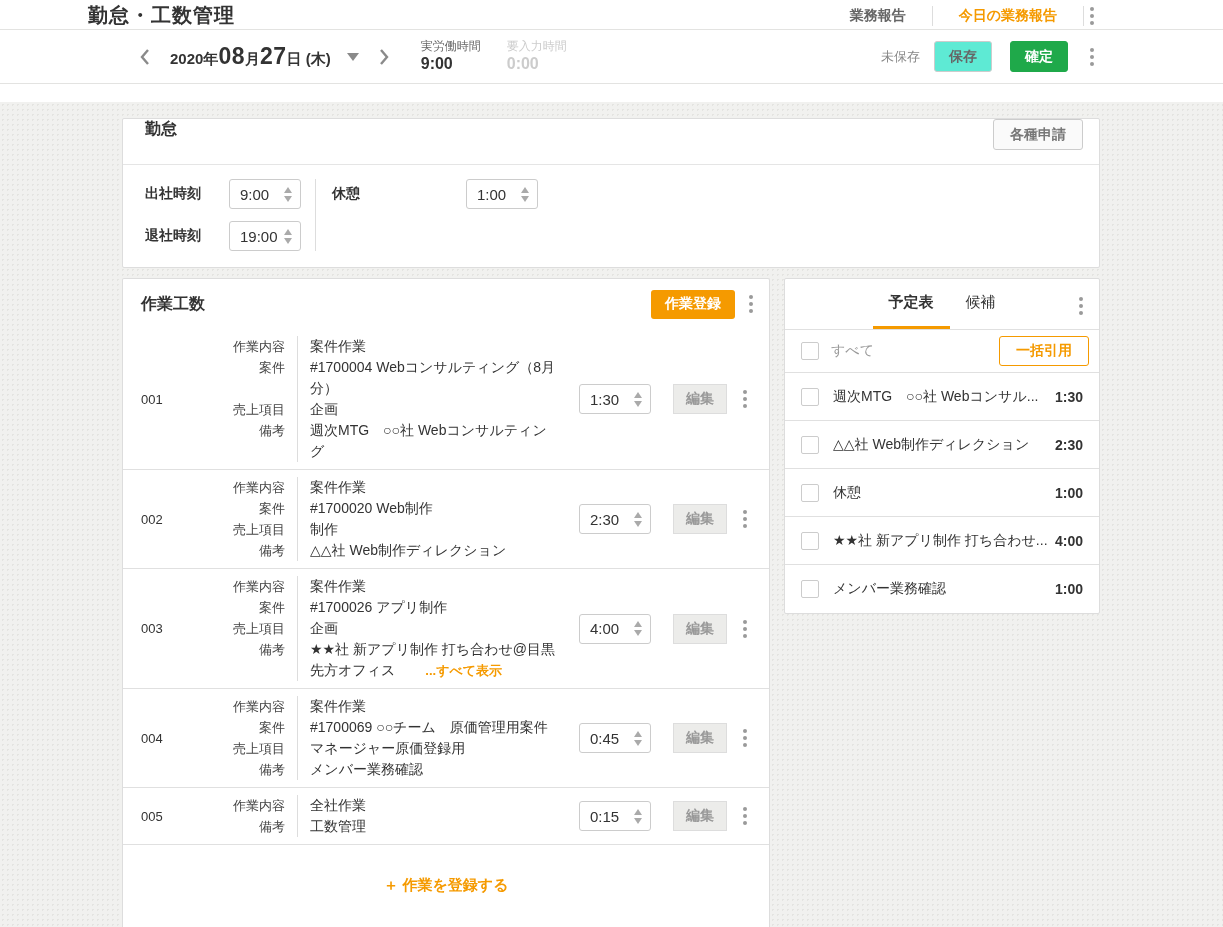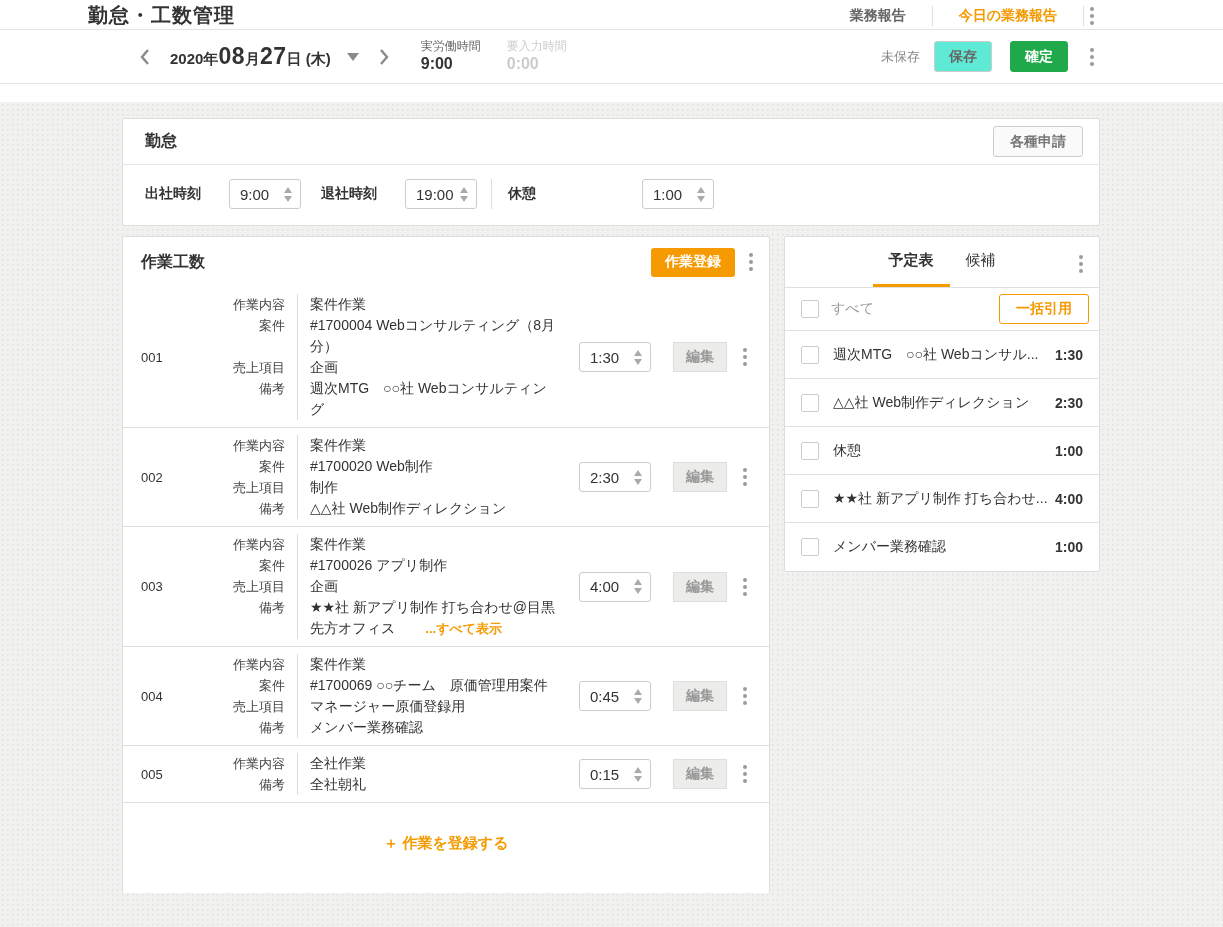--- a/index.html
+++ b/index.html
@@ -54,26 +54,26 @@
     background-color:#f1f1ef;
     background-image: radial-gradient(#e4e4e1 1px, rgba(0,0,0,0) 1px);
     background-size:5px 5px;
     padding:16px 123px 0 122px;
     overflow:hidden;
   }
   .panel { background:#fff; border:1px solid #ddd; border-radius:2px; }
 
   
   .attendance-panel { width:978px; margin-bottom:10px; }
-  .panel-header { height:46px; display:flex; align-items:center; padding:0 16px 0 22px; border-bottom:1px solid #e5e5e5; }
+  .panel-header { height:46px; display:flex; padding:0 16px 0 22px; border-bottom:1px solid #e5e5e5; }
   .panel-title { font-size:16px; font-weight:bold; }
   .apply-btn { margin-left:auto; background:#fafafa; border:1px solid #ccc; color:#777; font-weight:bold;
     font-size:14px; border-radius:3px; height:31px; padding:0 16px; cursor:pointer; font-family:inherit; }
   .attendance-body { display:flex; padding:14px 22px 16px 22px; }
-  .att-col { display:flex; flex-direction:row; gap:20px; }
+  .att-col { display:flex; flex-direction:column; gap:12px; }
   .att-field { display:flex; align-items:center; }
   .att-label { font-size:14px; font-weight:bold; width:84px; }
   .att-col2 { border-left:1px solid #ddd; margin-left:14px; padding-left:16px; }
   .att-col2 .att-label { width:134px; }
 
   .timebox { width:72px; height:30px; border:1px solid #ccc; border-radius:3px; background:#fff;
     display:flex; align-items:center; padding:0 6px 0 10px; cursor:text; }
   .timeval { font-size:15px; color:#333; flex:1; }
   .spinner { display:flex; flex-direction:column; gap:3px; cursor:pointer; padding:2px; }
   .spinner .up { width:0; height:0; border-left:4px solid transparent; border-right:4px solid transparent; border-bottom:6px solid #aaa; display:block; }
@@ -351,21 +351,21 @@
                 <i></i>
               </span>
   </div>
 
   <div class="work-row">
     <div class="cell-no">005</div>
     <div class="cell-fields">
                 <div class="f-label">作業内容</div>
                 <div class="f-value">全社作業</div>
                 <div class="f-label">備考</div>
-                <div class="f-value">全社朝礼</div>
+                <div class="f-value">工数管理</div>
               </div>
     <span class="timebox cell-time">
       <span class="timeval">0:15</span>
       <span class="spinner">
                   <i class="up"></i>
                   <i class="dn"></i>
                 </span>
     </span>
     <button class="edit-btn">編集</button>
     <span class="kebab">

